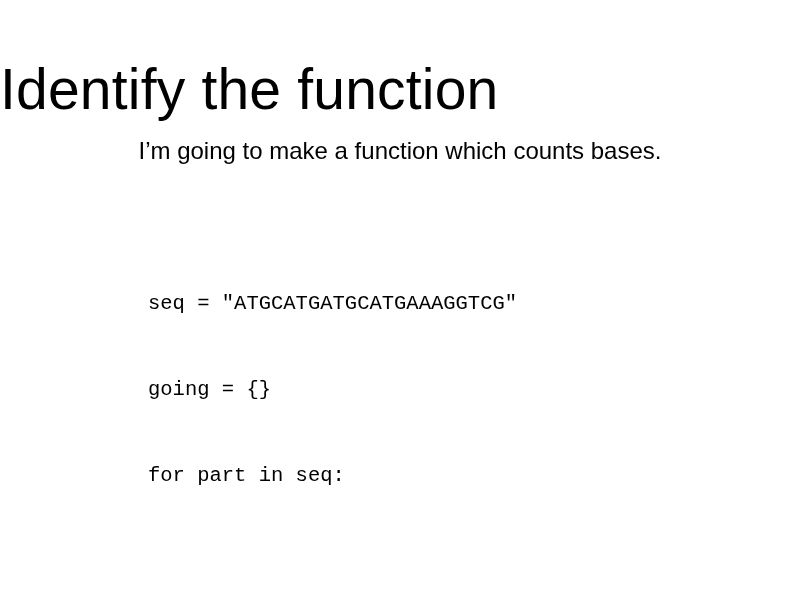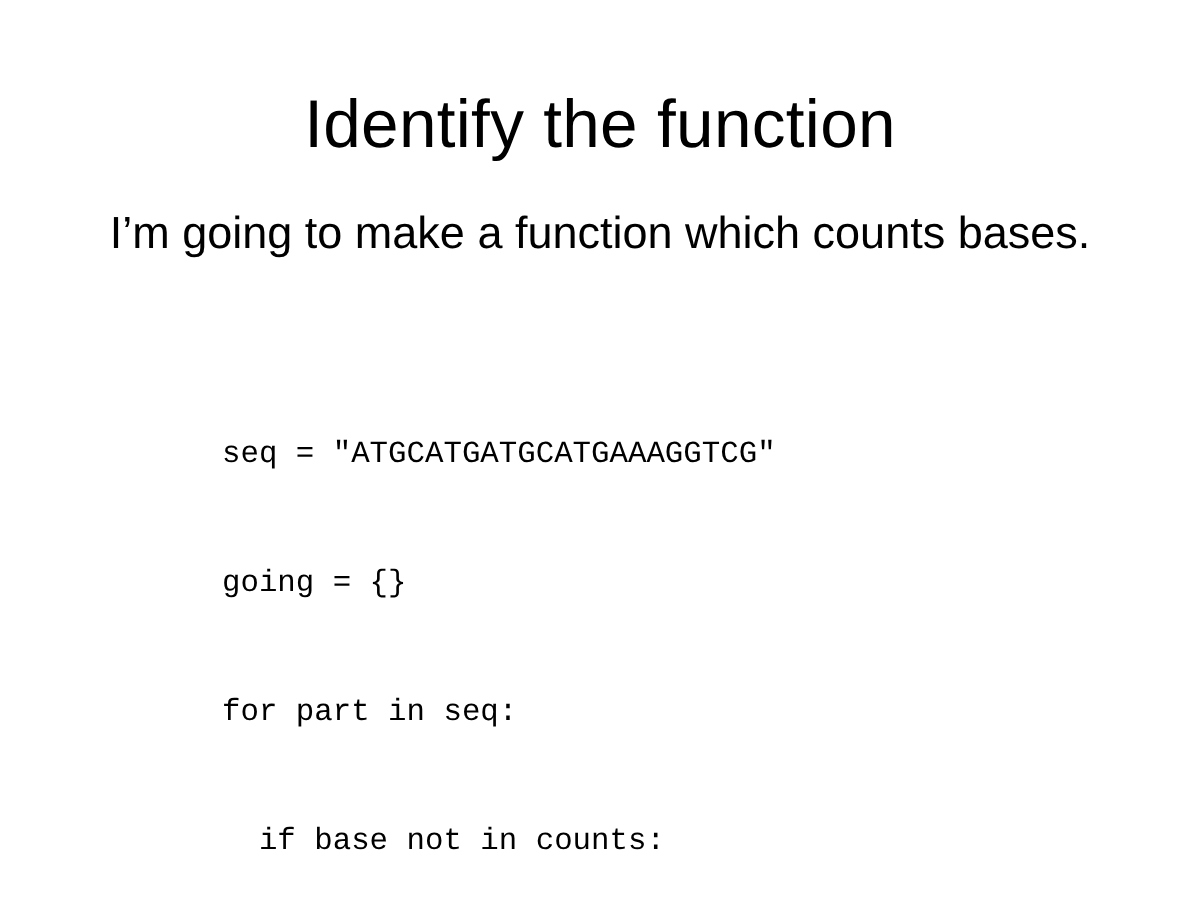--- a/index.html
+++ b/index.html
@@ -18,33 +18,33 @@
     position: relative;
     width: 800px;
     height: 600px;
     box-sizing: border-box;
   }
   .slide-title {
     position: absolute;
     top: 58px;
     left: 0;
     width: 800px;
-    text-align: center;
-    font-size: 45px;
+    text-align: left;
+    font-size: 57px;
     line-height: 1.12;
     font-weight: normal;
     letter-spacing: 0.2px;
   }
   .slide-subtitle {
     position: absolute;
     top: 134px;
     left: 36px;
     width: 728px;
     text-align: center;
-    font-size: 30px;
+    font-size: 24px;
     line-height: 1.45;
     font-weight: normal;
   }
   .code-block {
     position: absolute;
     top: 233px;
     left: 148px;
     width: 620px;
     font-family: "Liberation Mono", monospace;
     font-size: 20.5px;
@@ -64,21 +64,20 @@
   <div class="slide-title">Identify the function</div>
 
   <div class="slide-subtitle">
     <div>I’m going to make a function which counts bases.</div>
   </div>
 
   <div class="code-block">
     <div class="code-line">seq = "ATGCATGATGCATGAAAGGTCG"</div>
     <div class="code-line">going = {}</div>
     <div class="code-line">for part in seq:</div>
-    <div class="code-line">  if base not in counts:</div>
     
     
     
     
     
     
   </div>
 
 </div>
 

